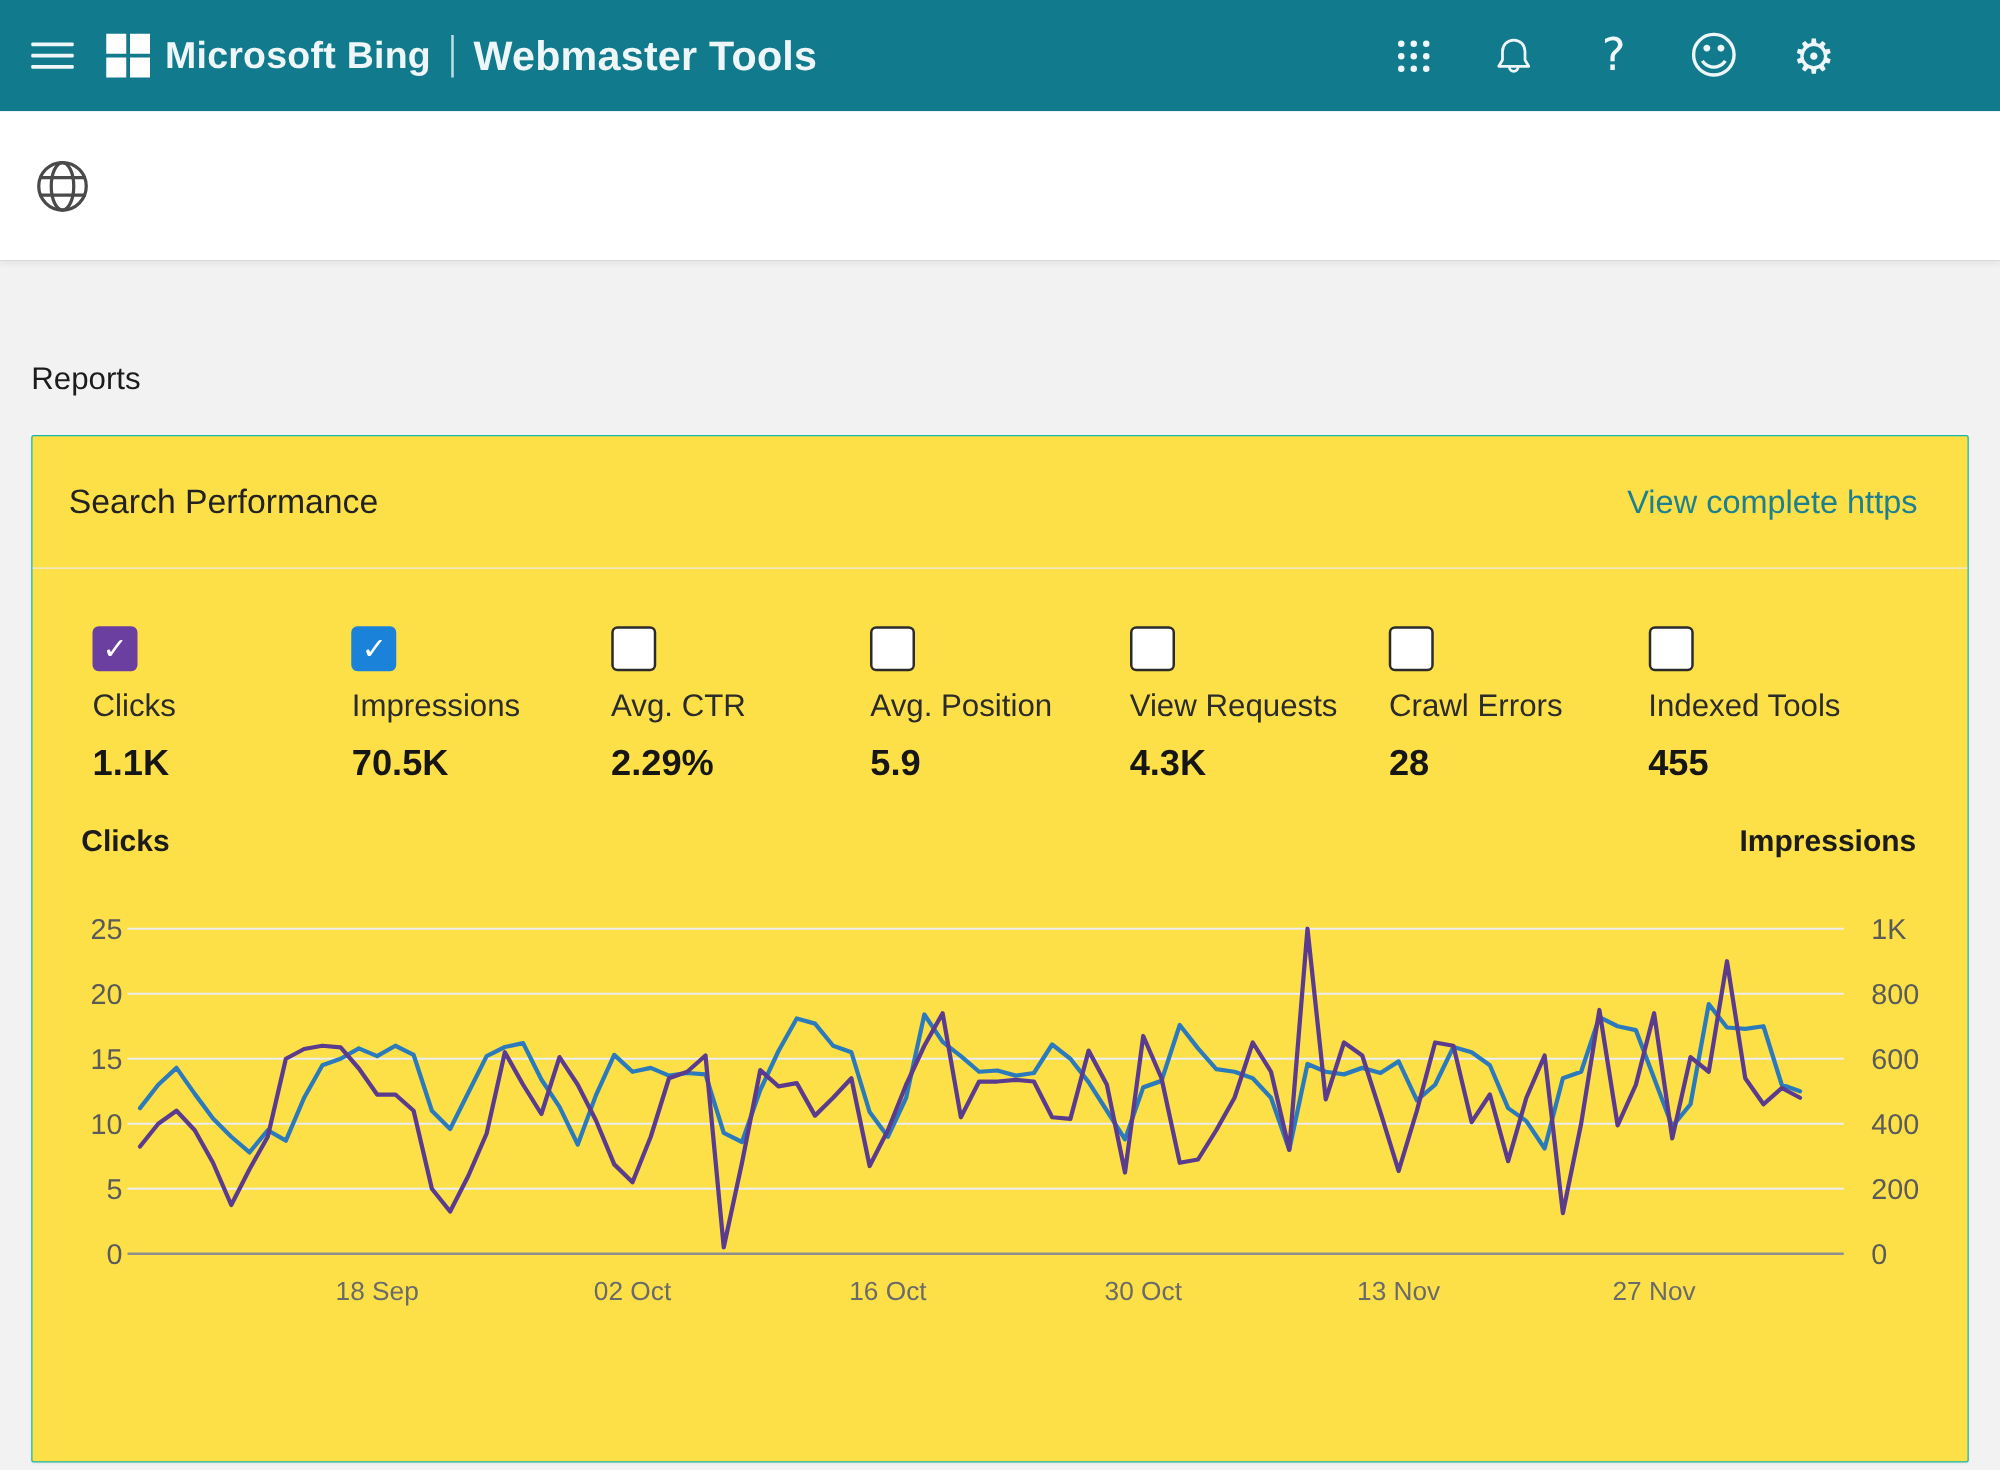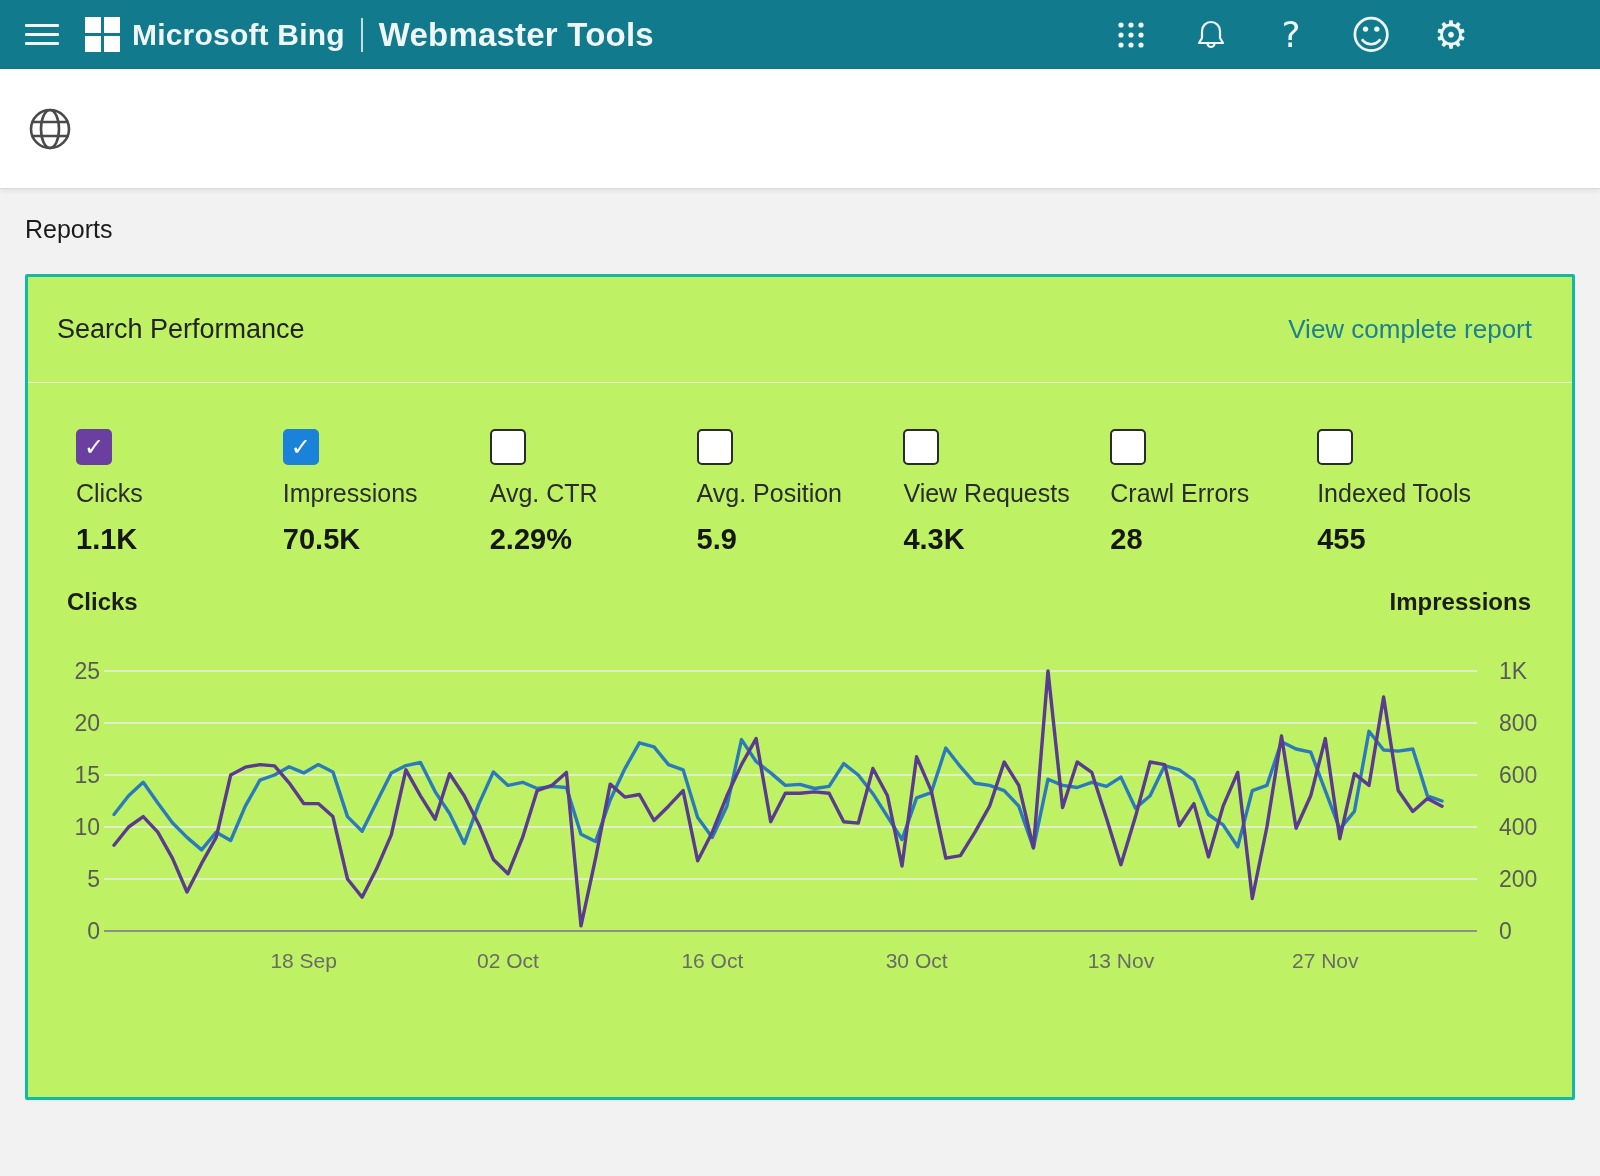--- a/index.html
+++ b/index.html
@@ -4,21 +4,21 @@
 <style>
   html,body{margin:0;padding:0;}
   body{
     width:1600px;height:1176px;overflow:hidden;
     background:#f3f2f2;
     font-family:"Liberation Sans","DejaVu Sans",sans-serif;
     -webkit-font-smoothing:antialiased;
   }
   
   .topbar{
-    height:69px;background:#117a8c;display:flex;align-items:center;
+    height:89px;background:#117a8c;display:flex;align-items:center;
     color:#eef6f8;
   }
   .hamburger{width:34px;margin-left:25px;cursor:pointer;}
   .hamburger div{height:3px;background:#eef6f8;margin:6px 0;border-radius:1px;}
   .mslogo{margin-left:26px;display:grid;grid-template-columns:16px 16px;grid-gap:3px;}
   .mslogo div{width:16px;height:16px;background:#ffffff;}
   .app-title{margin-left:12px;font-size:30px;font-weight:700;letter-spacing:.2px;}
   .title-sep{width:2px;height:34px;background:#bfdfe5;margin:0 16px;}
   .app-subtitle{font-size:33px;font-weight:700;letter-spacing:.2px;}
   .topbar-spacer{flex:1;}
@@ -29,24 +29,24 @@
   
   .sitebar{
     height:119px;background:#ffffff;display:flex;align-items:center;
     border-bottom:1px solid #d9d9d9;box-shadow:0 2px 5px rgba(0,0,0,.07);
     position:relative;z-index:2;
   }
   .globe{margin-left:27px;}
   .site-url{margin-left:24px;font-size:34px;color:#3a3a3a;}
   
   .content{padding:0 25px;}
-  .reports-title{padding-top:26px;font-size:25px;color:#1c1c1c;}
+  .reports-title{padding-top:80px;font-size:25px;color:#1c1c1c;}
   .card{
-    margin-top:30px;background:#bef264;height:820px;
-    border:3px solid #14b8a6;border-radius:2px;box-shadow:0 1px 2px rgba(0,0,0,.05);
+    margin-top:30px;background:#fde047;height:820px;
+    border:1px solid #14b8a6;border-radius:2px;box-shadow:0 1px 2px rgba(0,0,0,.05);
     position:relative;
   }
   .card-header{
     height:105px;display:flex;align-items:center;justify-content:space-between;
     padding:0 40px 0 29px;border-bottom:1px solid #eaeaea;
   }
   .card-title{font-size:27px;color:#222;}
   .card-link{font-size:26px;cursor:pointer;text-decoration:none;}
   
   .metrics{
@@ -128,21 +128,21 @@
     <line x1="4.5" y1="30" x2="41.5" y2="30"></line>
   </svg>
 </div>
 
 <div class="content">
   <div class="reports-title">Reports</div>
 
   <div class="card">
     <div class="card-header">
       <span class="card-title">Search Performance</span>
-      <a class="card-link" href="#" style="color: rgb(30, 128, 143);">View complete report</a>
+      <a class="card-link" href="#" style="color: rgb(30, 128, 143);">View complete https</a>
     </div>
 
     <div class="metrics" id="metrics-row">
         <div class="metric">
           <div class="checkbox" style="background: rgb(107, 63, 160); border-color: rgb(107, 63, 160);">✓</div>
           <div class="metric-label">Clicks</div>
           <div class="metric-value">1.1K</div>
         </div>
         <div class="metric">
           <div class="checkbox" style="background: rgb(27, 130, 217); border-color: rgb(27, 130, 217);">✓</div>

